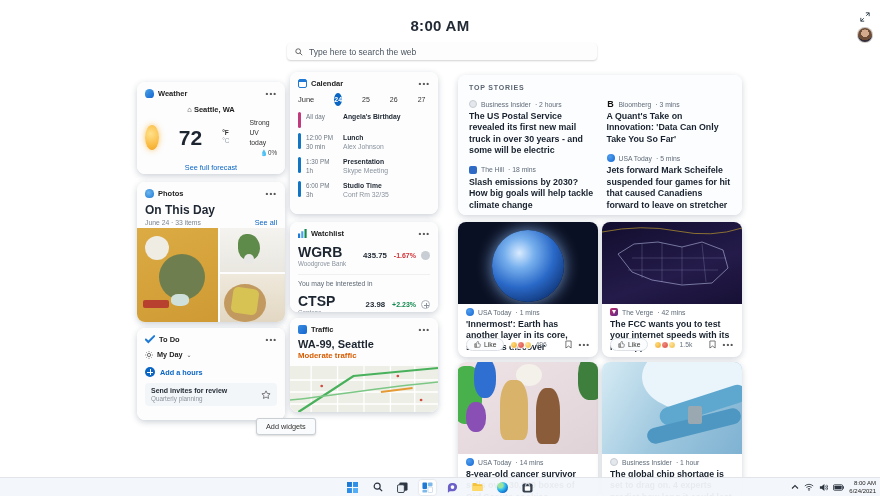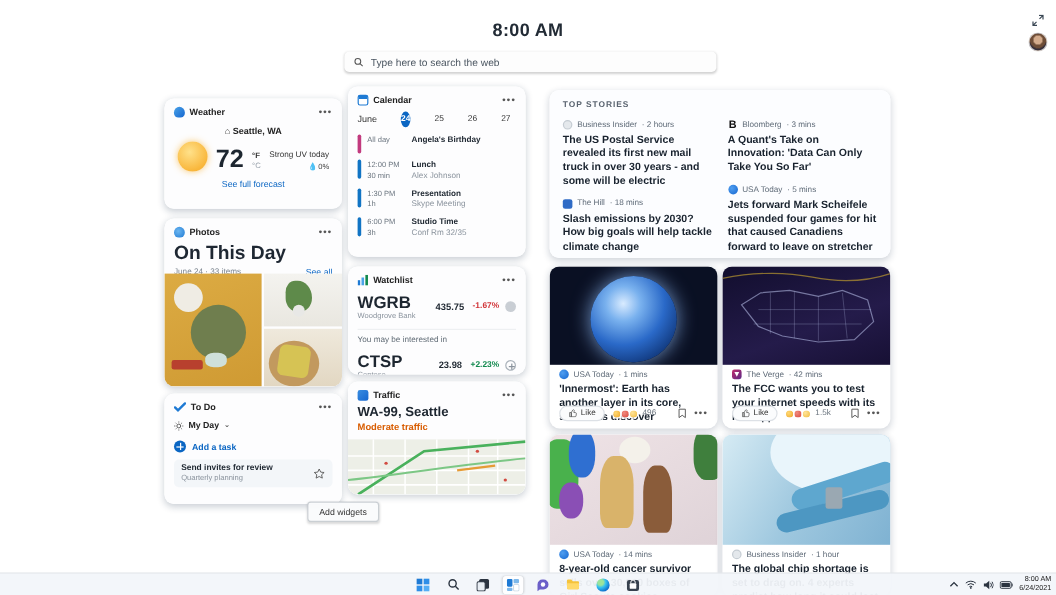--- a/index.html
+++ b/index.html
@@ -33,32 +33,32 @@
   .col-b{ position:absolute; left:290px; top:72px; width:148px;}
   .card{ background:rgba(253,253,254,.96); border-radius:8px; box-shadow:0 2px 6px rgba(20,40,70,.22);
     padding:7px 8px; position:relative; overflow:hidden;}
   .card-head{ display:flex; justify-content:space-between; align-items:center;}
   .chl{ display:flex; align-items:center; gap:4px; font-size:7.5px; font-weight:700; color:#222;}
   .more-dots{ color:#555; letter-spacing:1px; font-size:8px; font-weight:700; line-height:4px; cursor:pointer;}
   .wicon{ width:9px; height:9px; border-radius:2px; display:inline-block;}
   
   .weather{ height:92px; margin-bottom:8px;}
   .w-loc{ text-align:center; font-size:7.5px; color:#222; margin-top:7px; font-weight:600;}
-  .w-main{ display:flex; align-items:flex-end; justify-content:center; gap:7px; margin-top:4px;}
+  .w-main{ display:flex; align-items:center; justify-content:center; gap:20px; margin-top:4px;}
   .sun-icon{ width:25px; height:25px; border-radius:50%;
     background:radial-gradient(circle at 40% 35%, #ffe18a, #f9b73c 70%, #eda428); box-shadow:0 0 6px rgba(250,190,80,.8);}
   .temp-big{ font-size:21px; font-weight:700; color:#1d2630; line-height:1;}
   .units{ display:flex; flex-direction:column; font-size:6.5px; color:#333; line-height:1.2; font-weight:700;}
   .units .uc{ color:#9aa3ad; font-weight:400;}
   .w-cond{ font-size:6.8px; color:#333; text-align:left; line-height:1.5;}
   .w-precip{ color:#444; font-size:6.3px; text-align:right;}
   .w-link{ display:block; text-align:center; font-size:7.3px; color:#0b66c3; margin-top:6px; cursor:pointer;}
   
   .photos{ height:140px; margin-bottom:6px;}
-  .p-head2{ font-size:16px; font-weight:700; color:#1e2732; margin-top:5px;}
+  .p-head2{ font-size:12px; font-weight:700; color:#1e2732; margin-top:5px;}
   .p-subrow{ display:flex; justify-content:space-between; align-items:center; margin-top:1px;}
   .p-sub{ font-size:6.8px; color:#7b858f;}
   .p-seeall{ font-size:7.3px; color:#0b66c3; cursor:pointer;}
   .p-grid{ position:absolute; left:0; right:0; bottom:0; top:46px; display:flex; gap:2px;}
   .ph{ position:relative; overflow:hidden;}
   .ph-l{ flex:1.25; background:linear-gradient(160deg,#dcab43,#cf9a33);}
   .ph-r{ flex:1; display:flex; flex-direction:column; gap:2px;}
   .ph-rt{ flex:1; background:linear-gradient(180deg,#f4f3ef,#e9e7e0);}
   .ph-rb{ flex:1.1; background:linear-gradient(180deg,#efe9dc,#e2d7c2);}
   .blob{ position:absolute; border-radius:50%;}
@@ -260,21 +260,21 @@
             <svg width="8" height="8" viewBox="0 0 10 10">
               <circle cx="5" cy="5" r="2" fill="none" stroke="#555" stroke-width="1"></circle>
               <path d="M5 0v1.5M5 8.5V10M0 5h1.5M8.5 5H10M1.6 1.6l1 1M7.4 7.4l1 1M8.4 1.6l-1 1M2.6 7.4l-1 1" stroke="#555" stroke-width=".8"></path>
             </svg>
           </span>
         <span>My Day</span>
         <span class="td-chev">⌄</span>
       </div>
       <div class="td-add">
         <span class="td-plus"></span>
-        <span class="td-add-label">Add a task</span>
+        <span class="td-add-label">Add a hours</span>
       </div>
       <div class="td-task">
         <span class="td-task-text">
           <div class="td-t1">Send invites for review</div>
           <div class="td-t2">Quarterly planning</div>
         </span>
         <span>
             <svg width="10" height="10" viewBox="0 0 12 12">
               <path d="M6 1l1.5 3.1 3.4.4-2.5 2.3.7 3.3L6 8.5 2.9 10.1l.7-3.3L1.1 4.5l3.4-.4z" fill="none" stroke="#555" stroke-width=".9"></path>
             </svg>

